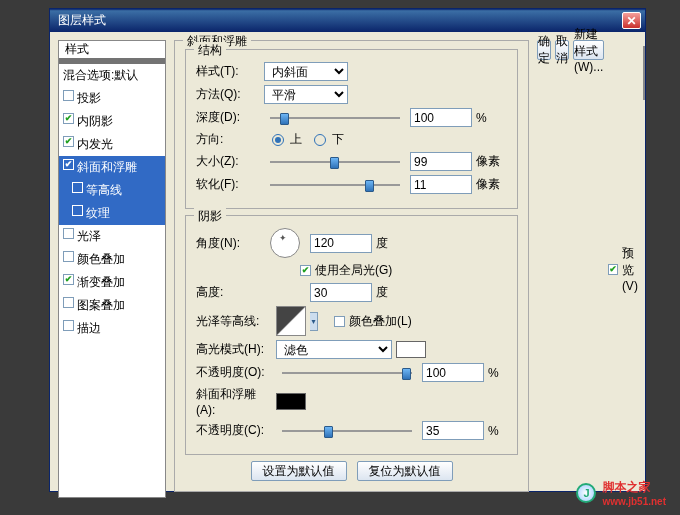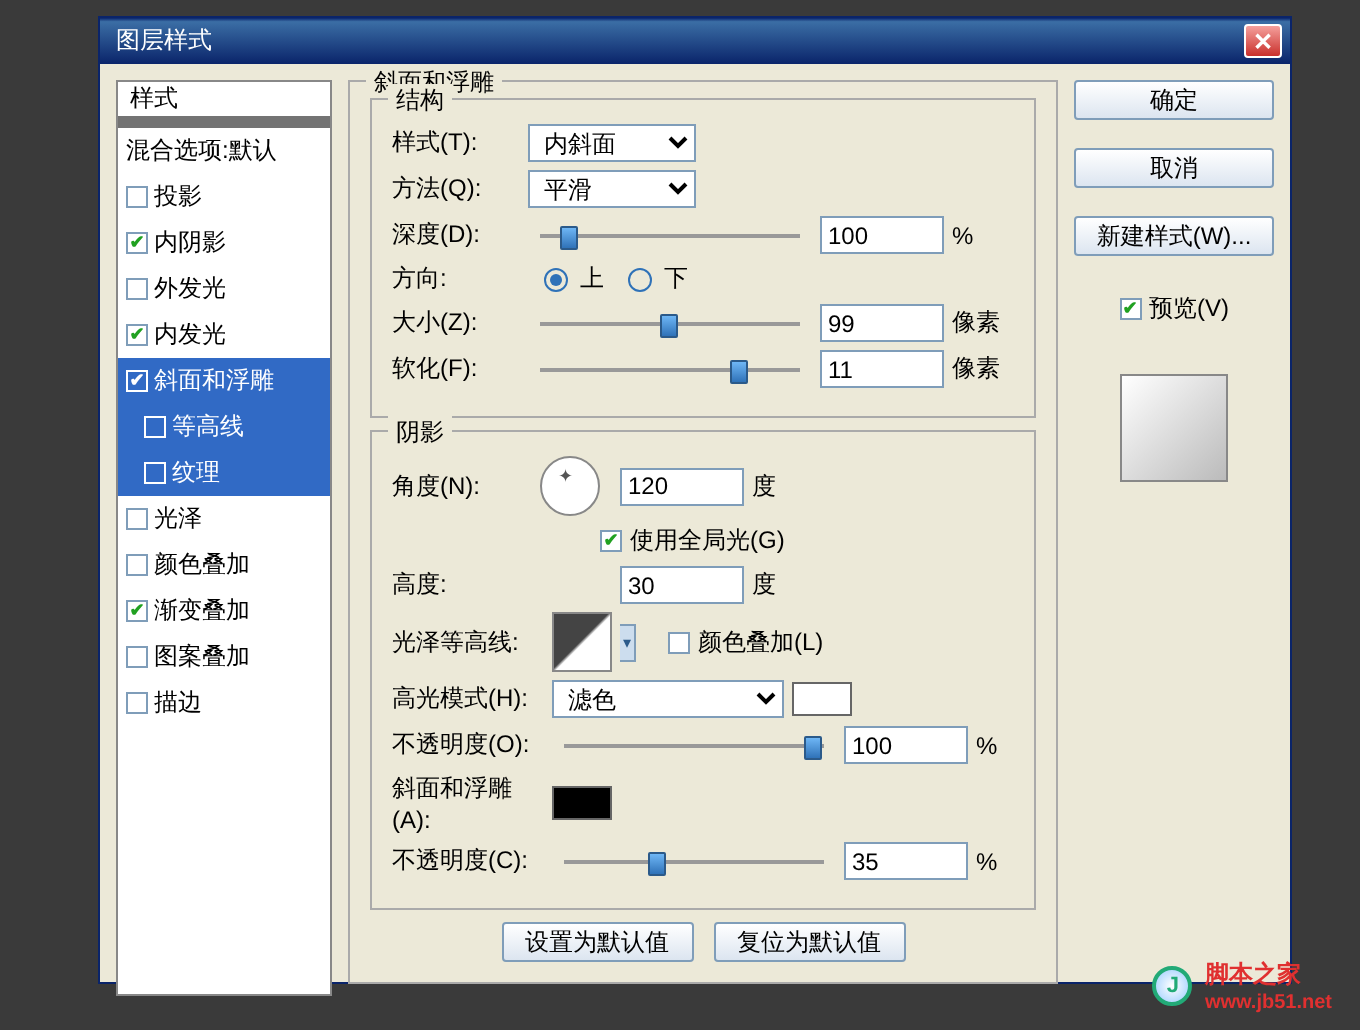--- a/index.html
+++ b/index.html
@@ -4,21 +4,21 @@
 <style>
 *{box-sizing:border-box;margin:0;padding:0;font-family:"Microsoft YaHei",SimSun,sans-serif;font-size:12px}
 body{background:#3a3a3a;width:680px;height:515px;position:relative}
 .window{position:absolute;left:49px;top:8px;width:597px;height:484px;background:#ece9d8;border:1px solid #0a246a}
 .titlebar{height:23px;background:linear-gradient(#0a246a,#3b6ea5 8%,#0a246a);color:#fff;display:flex;align-items:center;padding:0 4px;justify-content:space-between}
 .titlebar span{padding-left:4px}
 .close-btn{width:19px;height:17px;background:linear-gradient(#f5a09c,#c9302c);border:1px solid #fff;border-radius:2px;color:#fff;display:flex;align-items:center;justify-content:center;font-weight:bold;cursor:pointer}
 .content{display:flex;padding:8px;gap:8px}
 .sidebar{width:108px;border:1px solid #888;background:#fff}
 .sidebar-title{padding:0 6px;border-bottom:6px solid #737373}
-.sidebar-item{padding:3px 4px;display:flex;align-items:center;gap:3px;cursor:pointer}
+.sidebar-item{padding:3px 4px;display:flex;gap:3px;cursor:pointer}
 .sidebar-item.sub{padding-left:13px}
 .sidebar-item.selected{background:#316ac5;color:#fff}
 .cb{width:11px;height:11px;border:1px solid #7f9db9;background:#fff;display:inline-flex;align-items:center;justify-content:center;font-size:9px;color:#21a121;font-weight:bold;line-height:1}
 .cb.sel{border-color:#fff;background:#316ac5;color:#fff}
 .main{flex:1}
 .groupbox{border:1px solid #aaa;padding:8px 10px 10px;position:relative;margin-bottom:6px}
 .groupbox>.legend{position:absolute;top:-8px;left:8px;background:#ece9d8;padding:0 4px}
 .row{display:flex;align-items:center;margin:4px 0;gap:4px}
 .lbl{width:60px;margin-right:4px}
 select,input[type=text]{border:1px solid #7f9db9;background:#fff;height:19px;padding:0 3px}
@@ -27,21 +27,21 @@
 .slider{width:130px;height:16px;position:relative;margin:0 6px}
 .track{position:absolute;top:7px;left:0;right:0;height:2px;background:#999}
 .thumb{position:absolute;top:3px;width:9px;height:12px;background:linear-gradient(#6eb6f5,#2f72b8);border:1px solid #2b5a8a;border-radius:1px}
 .radio{width:12px;height:12px;border:1px solid #2f72b8;border-radius:50%;display:inline-flex;align-items:center;justify-content:center;margin:0 2px 0 8px}
 .radio.on::after{content:"";width:6px;height:6px;background:#2f72b8;border-radius:50%}
 .angledial{width:30px;height:30px;border:1px solid #888;border-radius:50%;background:#fff;margin:0 6px;position:relative}
 .angledial::after{content:"✦";position:absolute;top:4px;left:8px;font-size:9px;color:#555}
 .contour{width:30px;height:30px;border:1px solid #888;background:linear-gradient(135deg,#444 0%,#444 48%,#fff 52%,#fff 100%);display:inline-block;cursor:pointer}
 .dd{width:8px;height:19px;border:1px solid #7f9db9;border-left:0;background:#cde;display:inline-flex;align-items:center;justify-content:center;color:#2b5a8a;font-size:8px;cursor:pointer}
 .swatch{width:30px;height:17px;border:1px solid #666;display:inline-block}
-.btns{width:100px;display:flex;flex-direction:column;gap:14px}
+.btns{width:100px;display:flex;flex-direction:row;gap:4px}
 .btn{height:20px;border:1px solid #7f9db9;background:linear-gradient(#fff,#dce5f0);border-radius:2px;display:flex;align-items:center;justify-content:center;cursor:pointer}
 .preview{width:54px;height:54px;border:1px solid #888;background:linear-gradient(135deg,#fff,#bbb);margin:6px auto}
 .bottom{display:flex;gap:10px;justify-content:center;margin-top:0}
 .bottom .btn{width:96px}
 .watermark{position:absolute;bottom:8px;right:14px;color:#e03030;font-size:14px;font-weight:bold;display:flex;align-items:center;gap:6px}
 .wmlogo{width:20px;height:20px;border-radius:50%;border:2px solid #2a7;background:radial-gradient(#fff,#9cf);display:flex;align-items:center;justify-content:center;color:#2a7;font-weight:bold;font-size:11px}
 .subrow{margin-left:18px}
 </style>
 </head>
 <body>
@@ -60,24 +60,20 @@
         </div>
       <div class="sidebar-item">
           <span class="cb"></span>
           <span>投影</span>
         </div>
       <div class="sidebar-item">
           <span class="cb">✔</span>
           <span>内阴影</span>
         </div>
       <div class="sidebar-item">
-          <span class="cb"></span>
-          <span>外发光</span>
-        </div>
-      <div class="sidebar-item">
           <span class="cb">✔</span>
           <span>内发光</span>
         </div>
       <div class="sidebar-item selected">
           <span class="cb sel">✔</span>
           <span>斜面和浮雕</span>
         </div>
       <div class="sidebar-item sub selected">
           <span class="cb sel"></span>
           <span>等高线</span>

